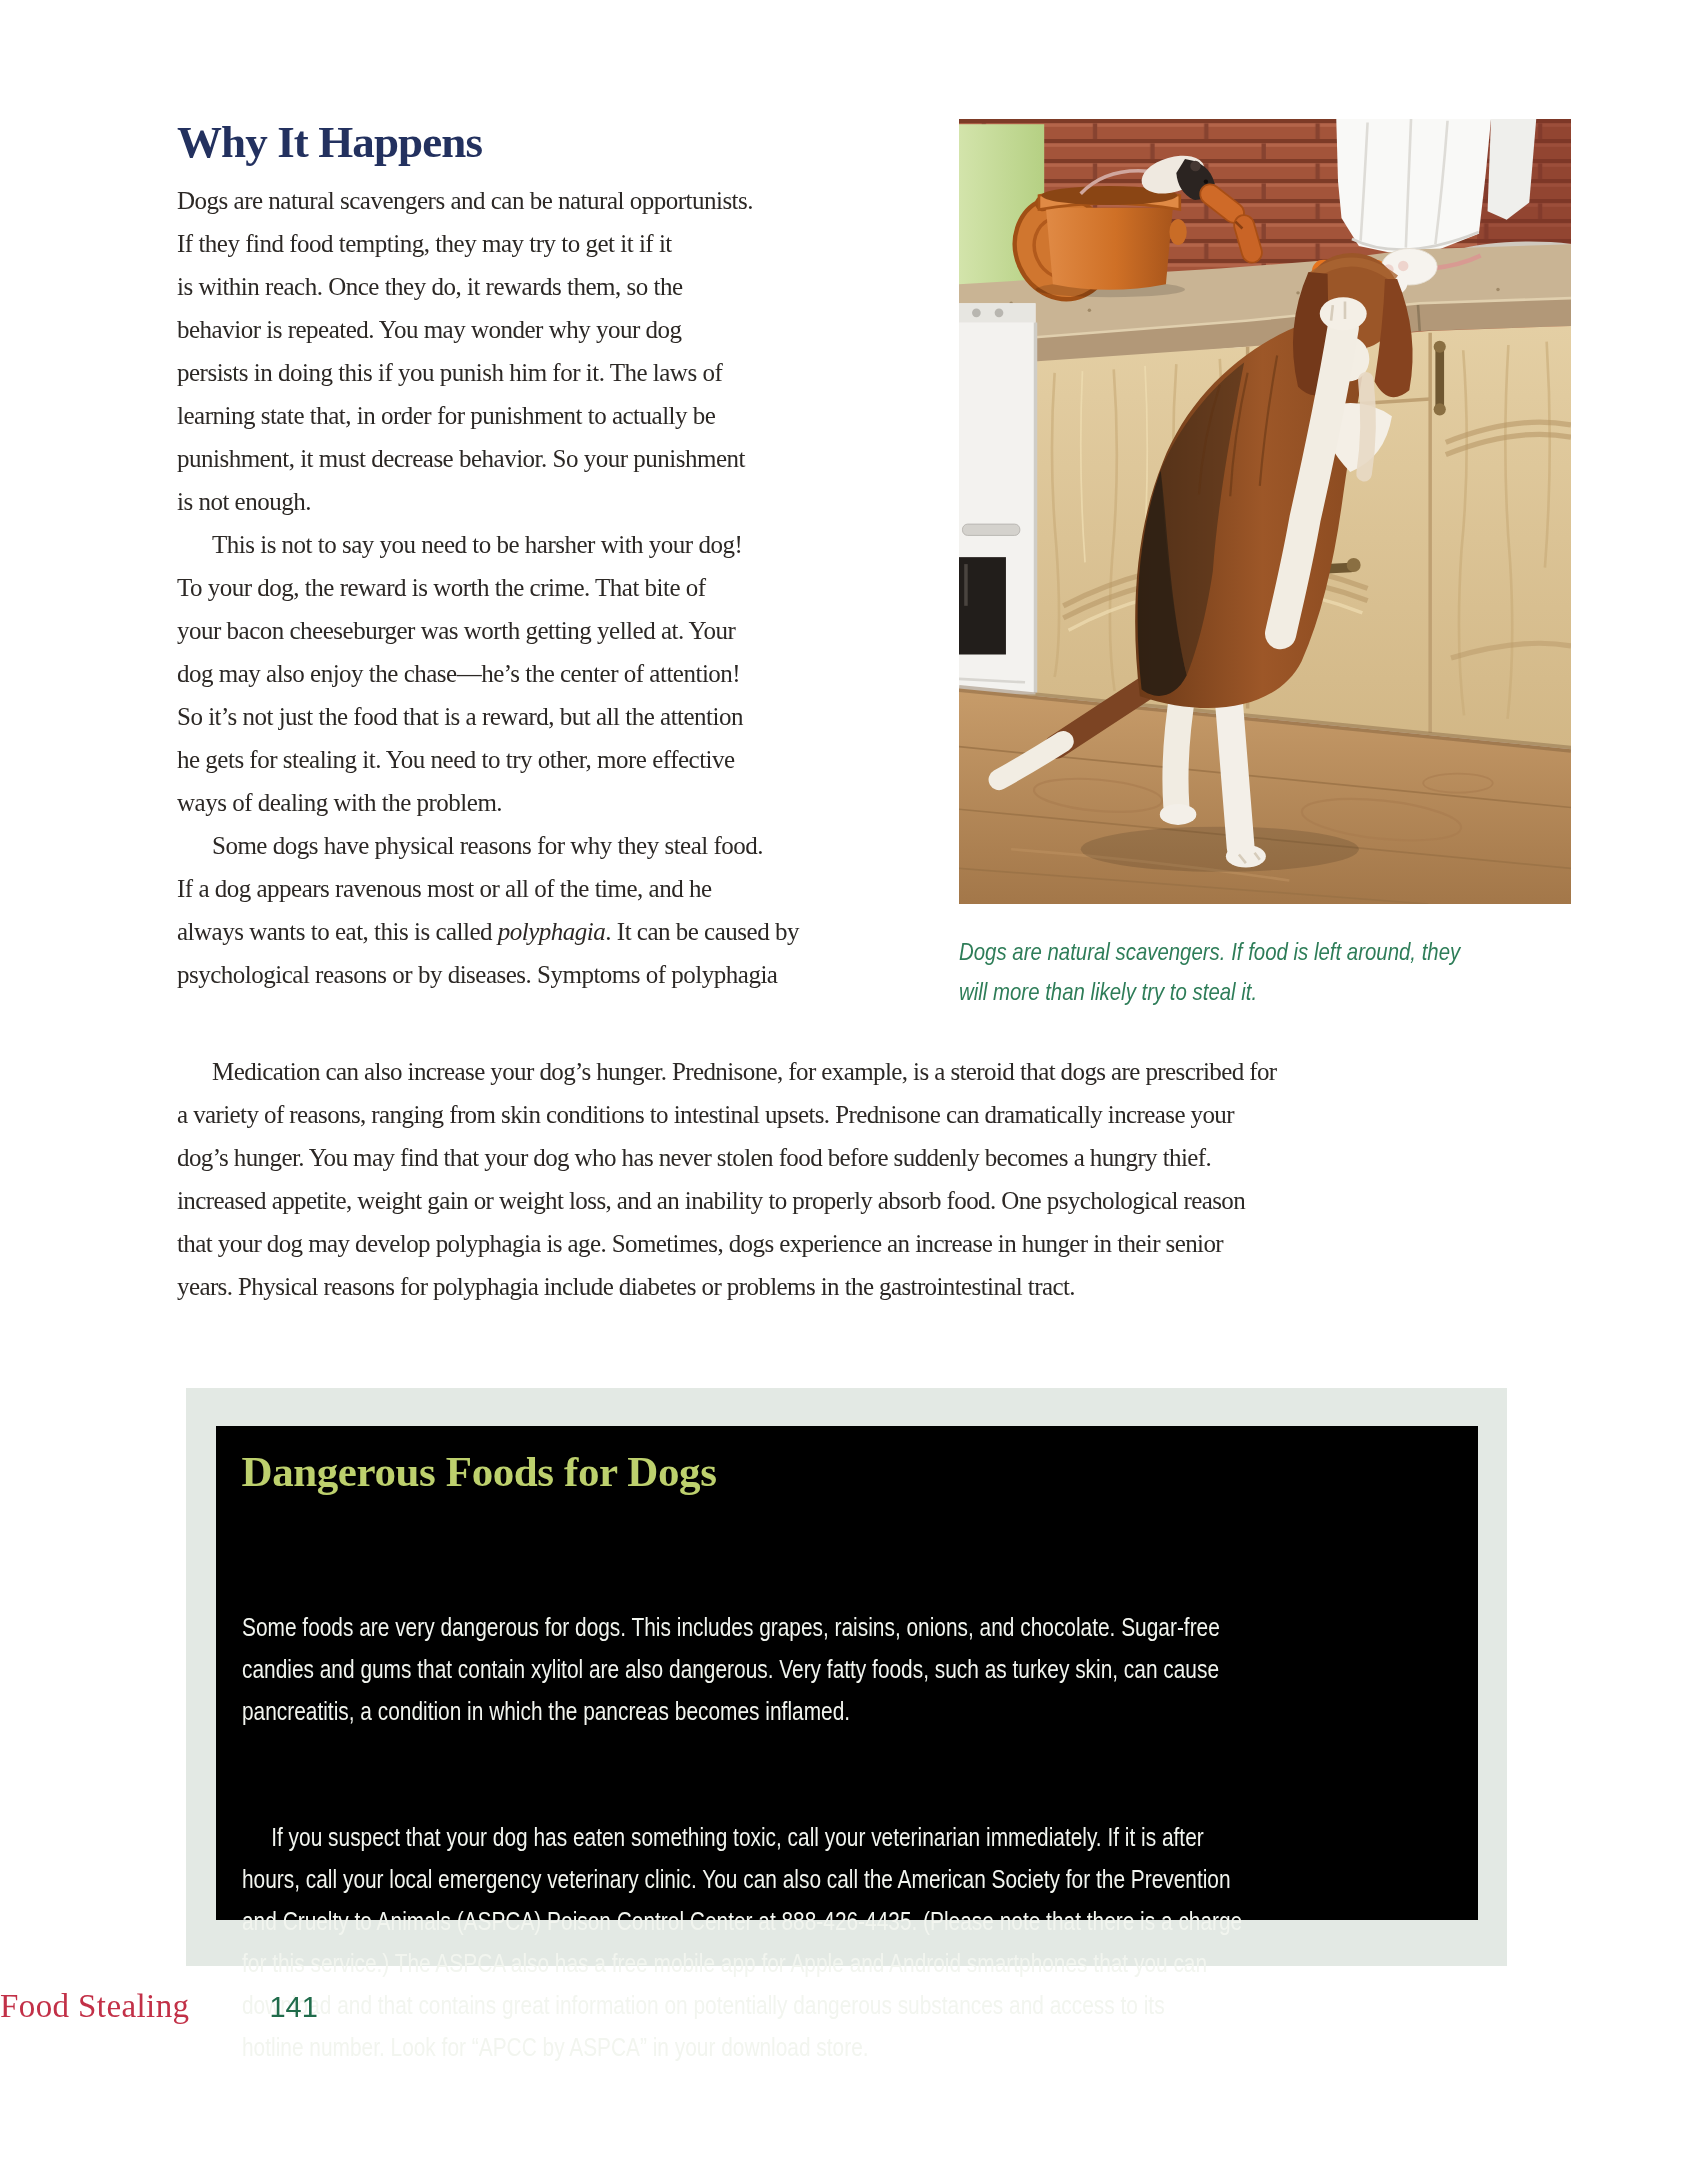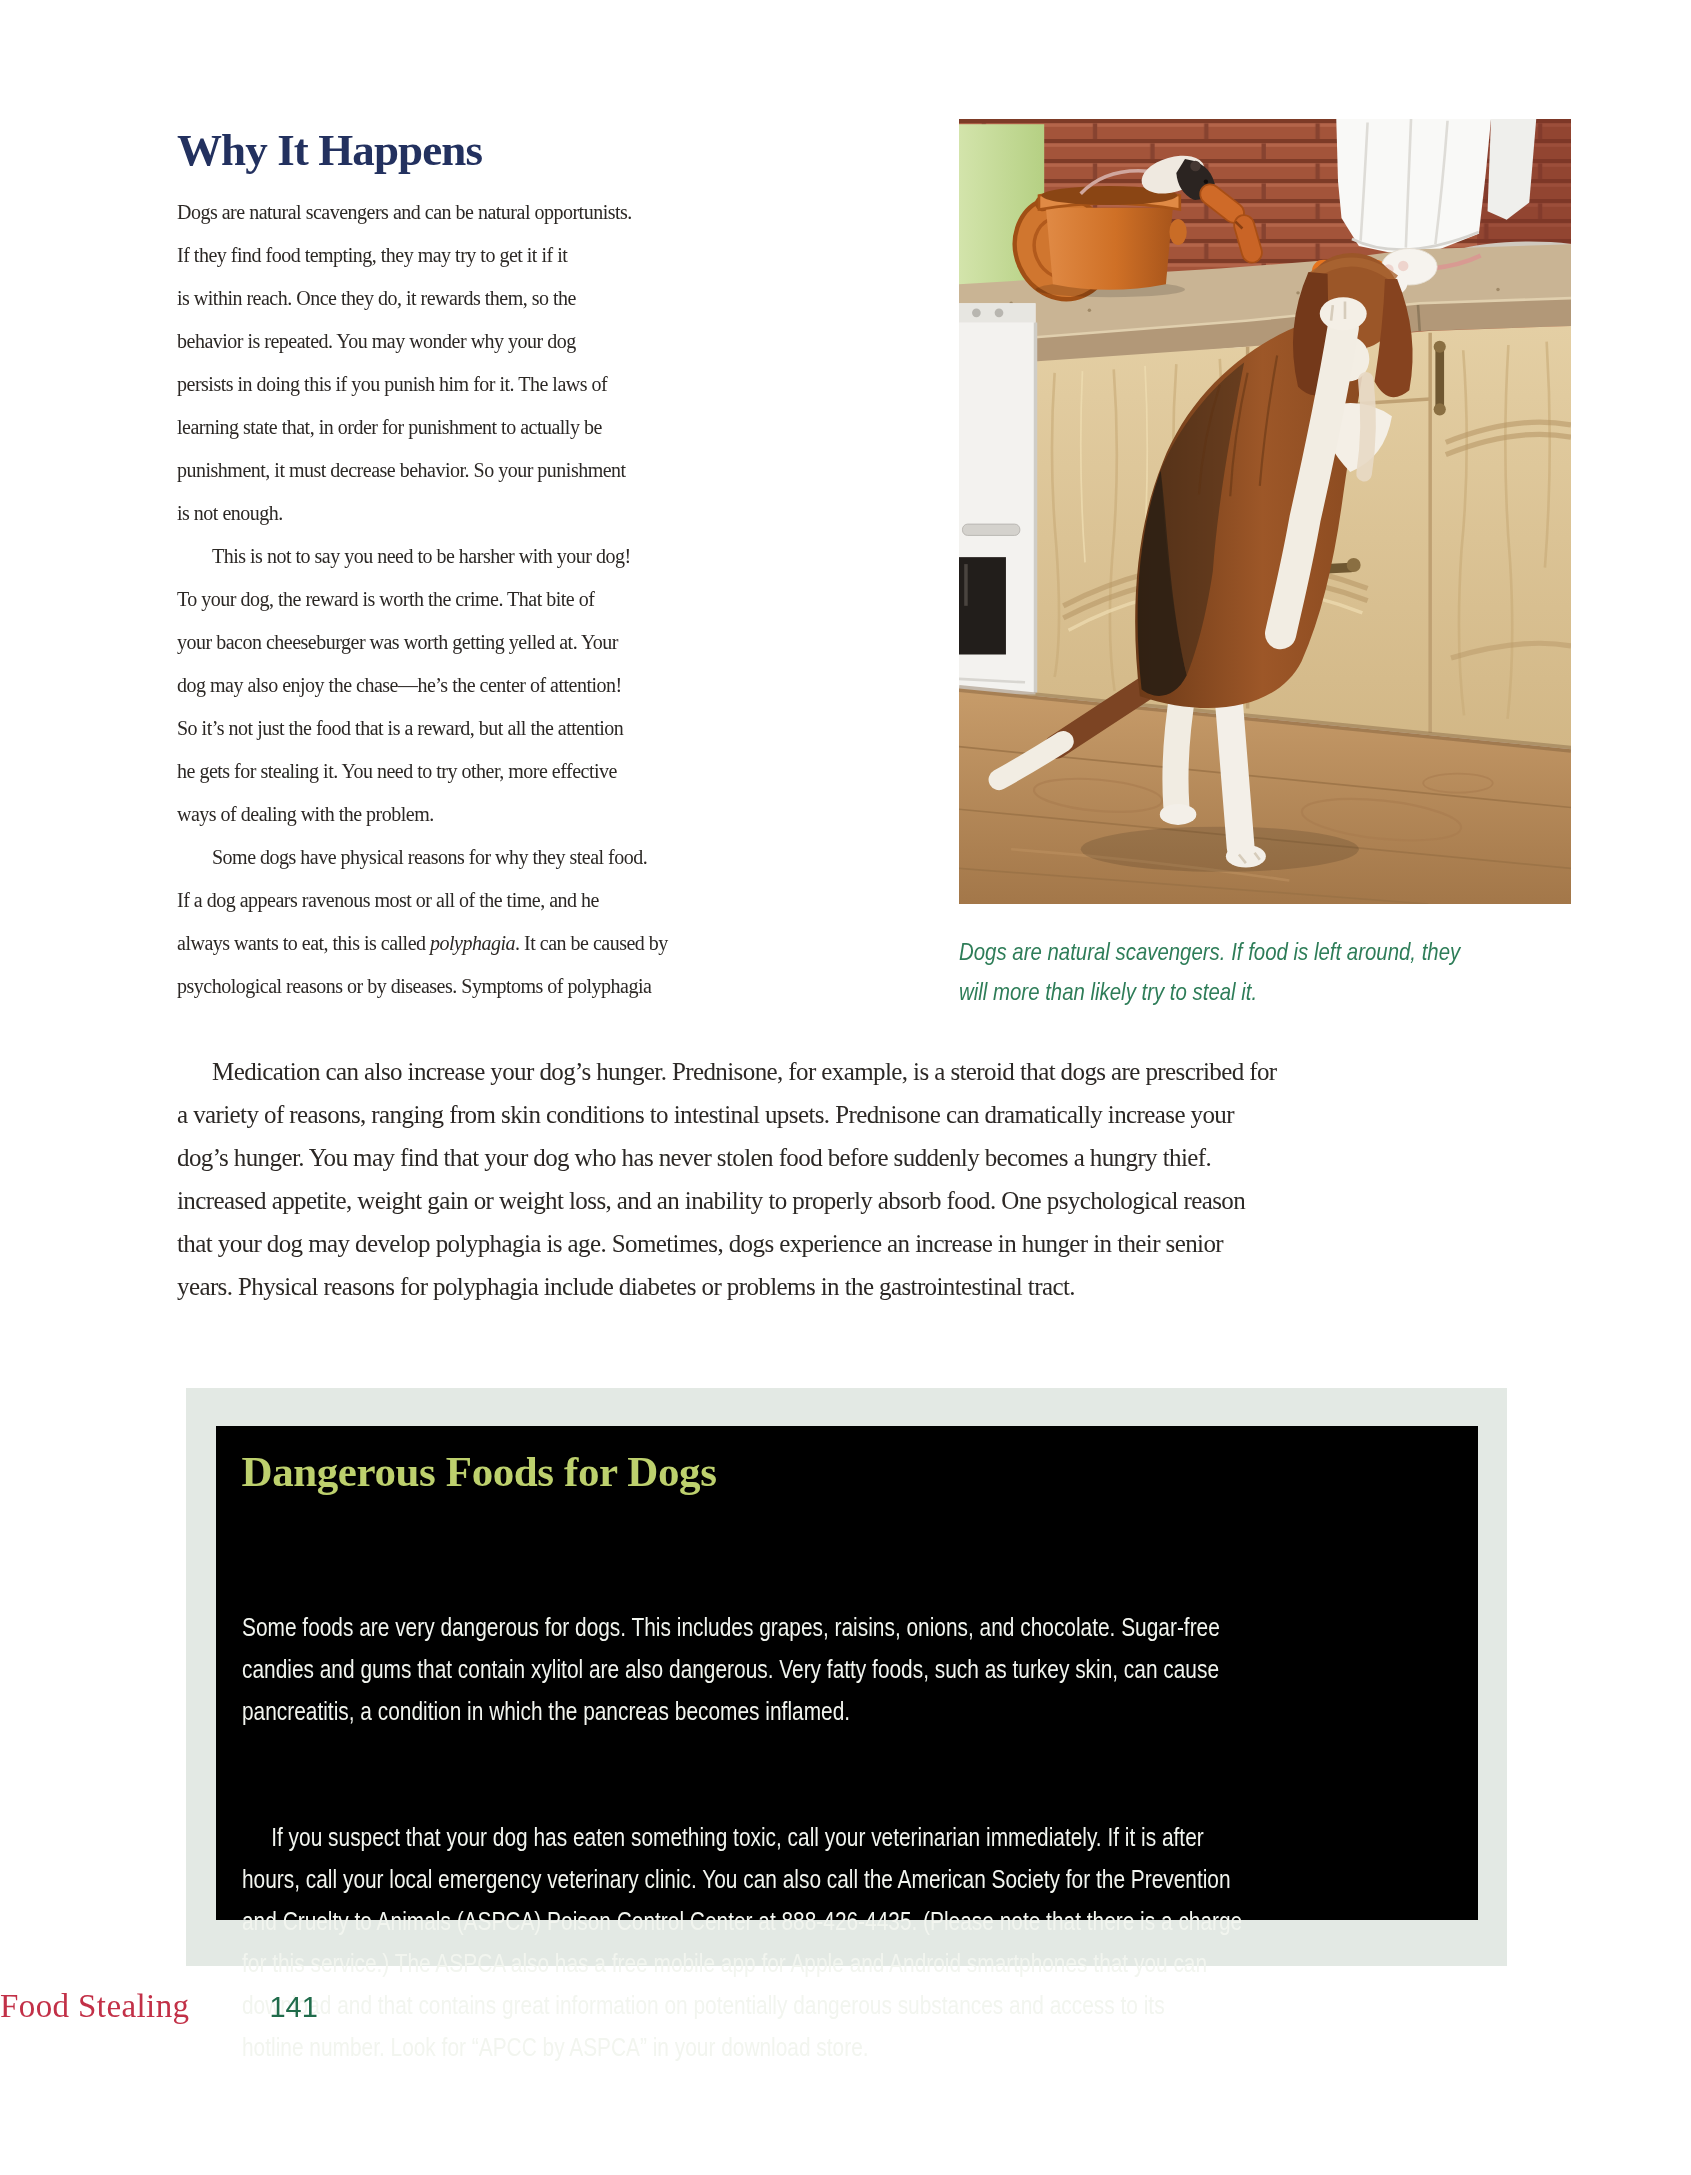--- a/index.html
+++ b/index.html
@@ -1,26 +1,26 @@
 <!DOCTYPE html>
 <html style="font-size:14px"><head>
 <meta charset="utf-8">
 <style>
   html,body { margin:0; padding:0; background:#ffffff; }
   .page {
     position:relative; width:1691px; height:2175px; background:#ffffff;
     font-family:"Liberation Serif", serif; color:#2c2825; overflow:hidden;
   }
   .h1 {
-    position:absolute; left:177px; top:124px;
+    position:absolute; left:177px; top:116px;
     font-size:45px; font-weight:bold; color:#23315f; letter-spacing:-0.9px;
   }
   .col {
     position:absolute; left:177px; top:179px; width:773px;
-    font-size:20px; line-height:43px; letter-spacing:-0.5px;margin-top:12px;
+    font-size:25px; line-height:43px; letter-spacing:-0.5px;
   }
   .pre { white-space:pre; }
   .ind { text-indent:35px; }
   .line { white-space:pre; }
   .line-ind { padding-left:35px; }
   .it { font-style:italic; }
   .fullw {
     position:absolute; left:177px; top:1050px; width:1382px;
     font-size:25px; line-height:43px; letter-spacing:-0.6px;
   }

